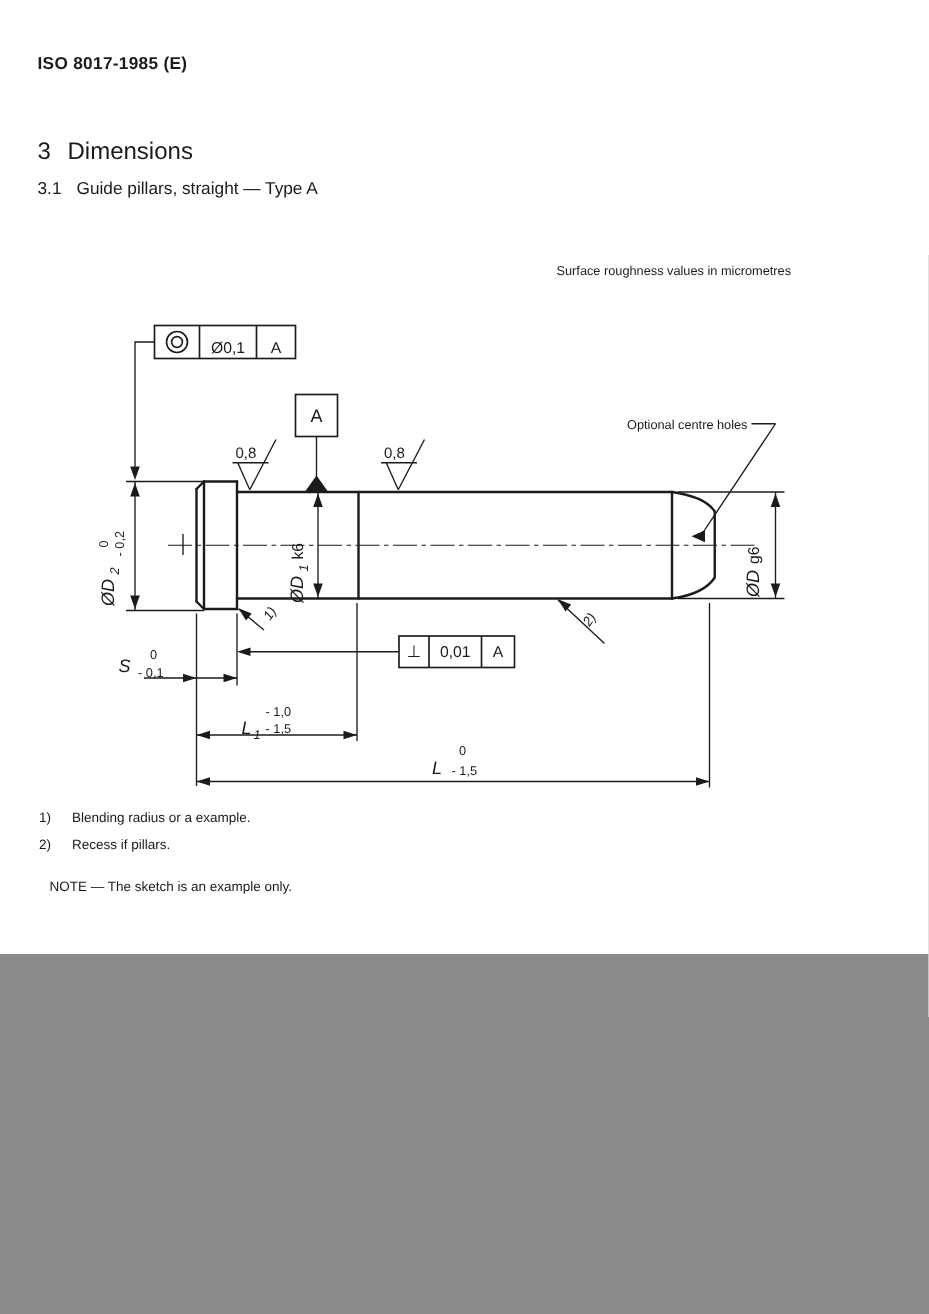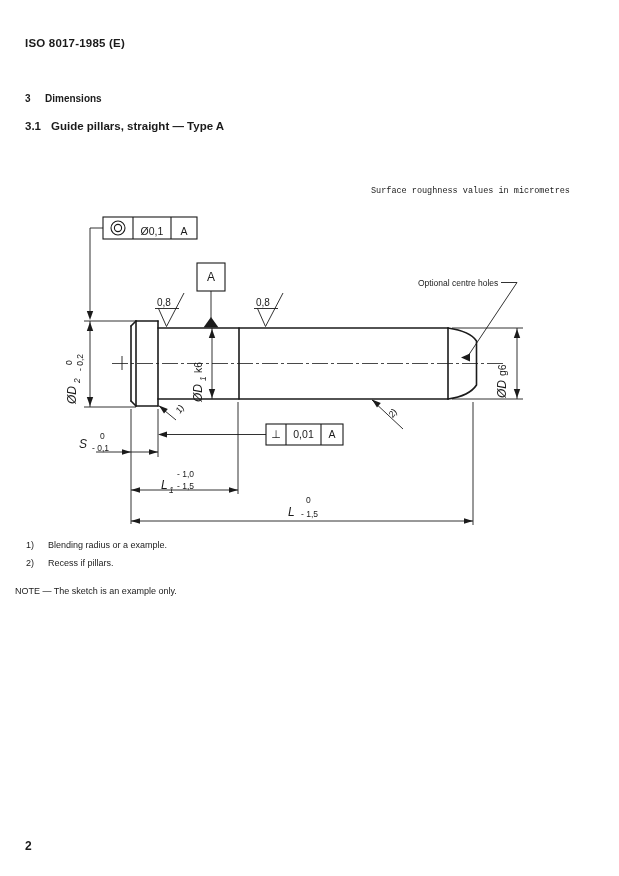--- a/index.html
+++ b/index.html
@@ -1,24 +1,24 @@
 <!DOCTYPE html>
 <html><head>
 <meta charset="utf-8">
 <style>
   * { margin:0; padding:0; box-sizing:border-box; }
   body { background:#8a8a8a; font-family:"Liberation Sans", sans-serif; }
   .page {
-    position:relative; width:619px; height:876px; background:#ffffff;
+    position:relative; width:619px; height:636px; background:#ffffff;
     color:#1b1b1b; overflow:hidden; margin:0 auto;
   }
   .abs { position:absolute; }
   .hdr { font-weight:bold; font-size:11.5px; letter-spacing:0.2px; }
-  .sec { font-weight:bold; font-size:10px; }
-  .subsec { font-weight:bold; font-size:11.5px; }
+  .sec { font-weight:normal; font-size:16px; }
+  .subsec { font-weight:normal; font-size:11.5px; }
   .secnum { display:inline-block; min-width:20px; }
   .secnum31 { display:inline-block; min-width:26px; }
   .smallnote { font-size:8.5px; }
   .fnrow { font-size:9px; display:flex; }
   .fnref { display:inline-block; width:22px; }
   .note { font-size:9px; }
   .pageno { font-weight:bold; font-size:12px; }
   svg text { fill:#1b1b1b; font-family:"Liberation Sans", sans-serif; }
   svg .it { font-style:italic; }
   svg .outline { stroke:#1b1b1b; stroke-width:1.6; fill:none; stroke-linecap:round; }
@@ -34,21 +34,21 @@
 
   <div class="abs hdr" style="left:25px; top:37px;">ISO 8017-1985 (E)</div>
 
   <div class="abs sec" style="left:25px; top:93px;">
     <span class="secnum">3</span><span>Dimensions</span>
   </div>
   <div class="abs subsec" style="left:25px; top:120px;">
     <span class="secnum31">3.1</span><span>Guide pillars, straight — Type A</span>
   </div>
 
-  <div class="abs smallnote" style="left:371px; top:186px;font-family:Liberation Mono, monospace;">Surface roughness values in micrometres</div>
+  <div class="abs smallnote" style="left:371px; top:175px;">Surface roughness values in micrometres</div>
 
   <svg class="abs" style="left:0; top:200px;" width="619" height="345" viewBox="0 200 619 345">
 
     <g>
       <rect class="frame" x="103" y="217" width="94" height="22"></rect>
       <line class="frame" x1="133" y1="217" x2="133" y2="239"></line>
       <line class="frame" x1="171" y1="217" x2="171" y2="239"></line>
       <g>
         <circle class="frame" cx="118" cy="228" r="7"></circle>
         <circle class="frame" cx="118" cy="228" r="3.6"></circle>
@@ -206,17 +206,17 @@
   </svg>
 
   <div class="abs fnrow" style="left:26px; top:540px;">
     <span class="fnref">1)</span>
     <span>Blending radius or a example.</span>
   </div>
   <div class="abs fnrow" style="left:26px; top:558px;">
     <span class="fnref">2)</span>
     <span>Recess if pillars.</span>
   </div>
-  <div class="abs note" style="left:15px; top:586px;">NOTE — The sketch is an example only.</div>
+  <div class="abs note" style="left:33px; top:586px;">NOTE — The sketch is an example only.</div>
 
   <div class="abs pageno" style="left:25px; top:839px;">2</div>
 
 </div>
 
 </body></html>

